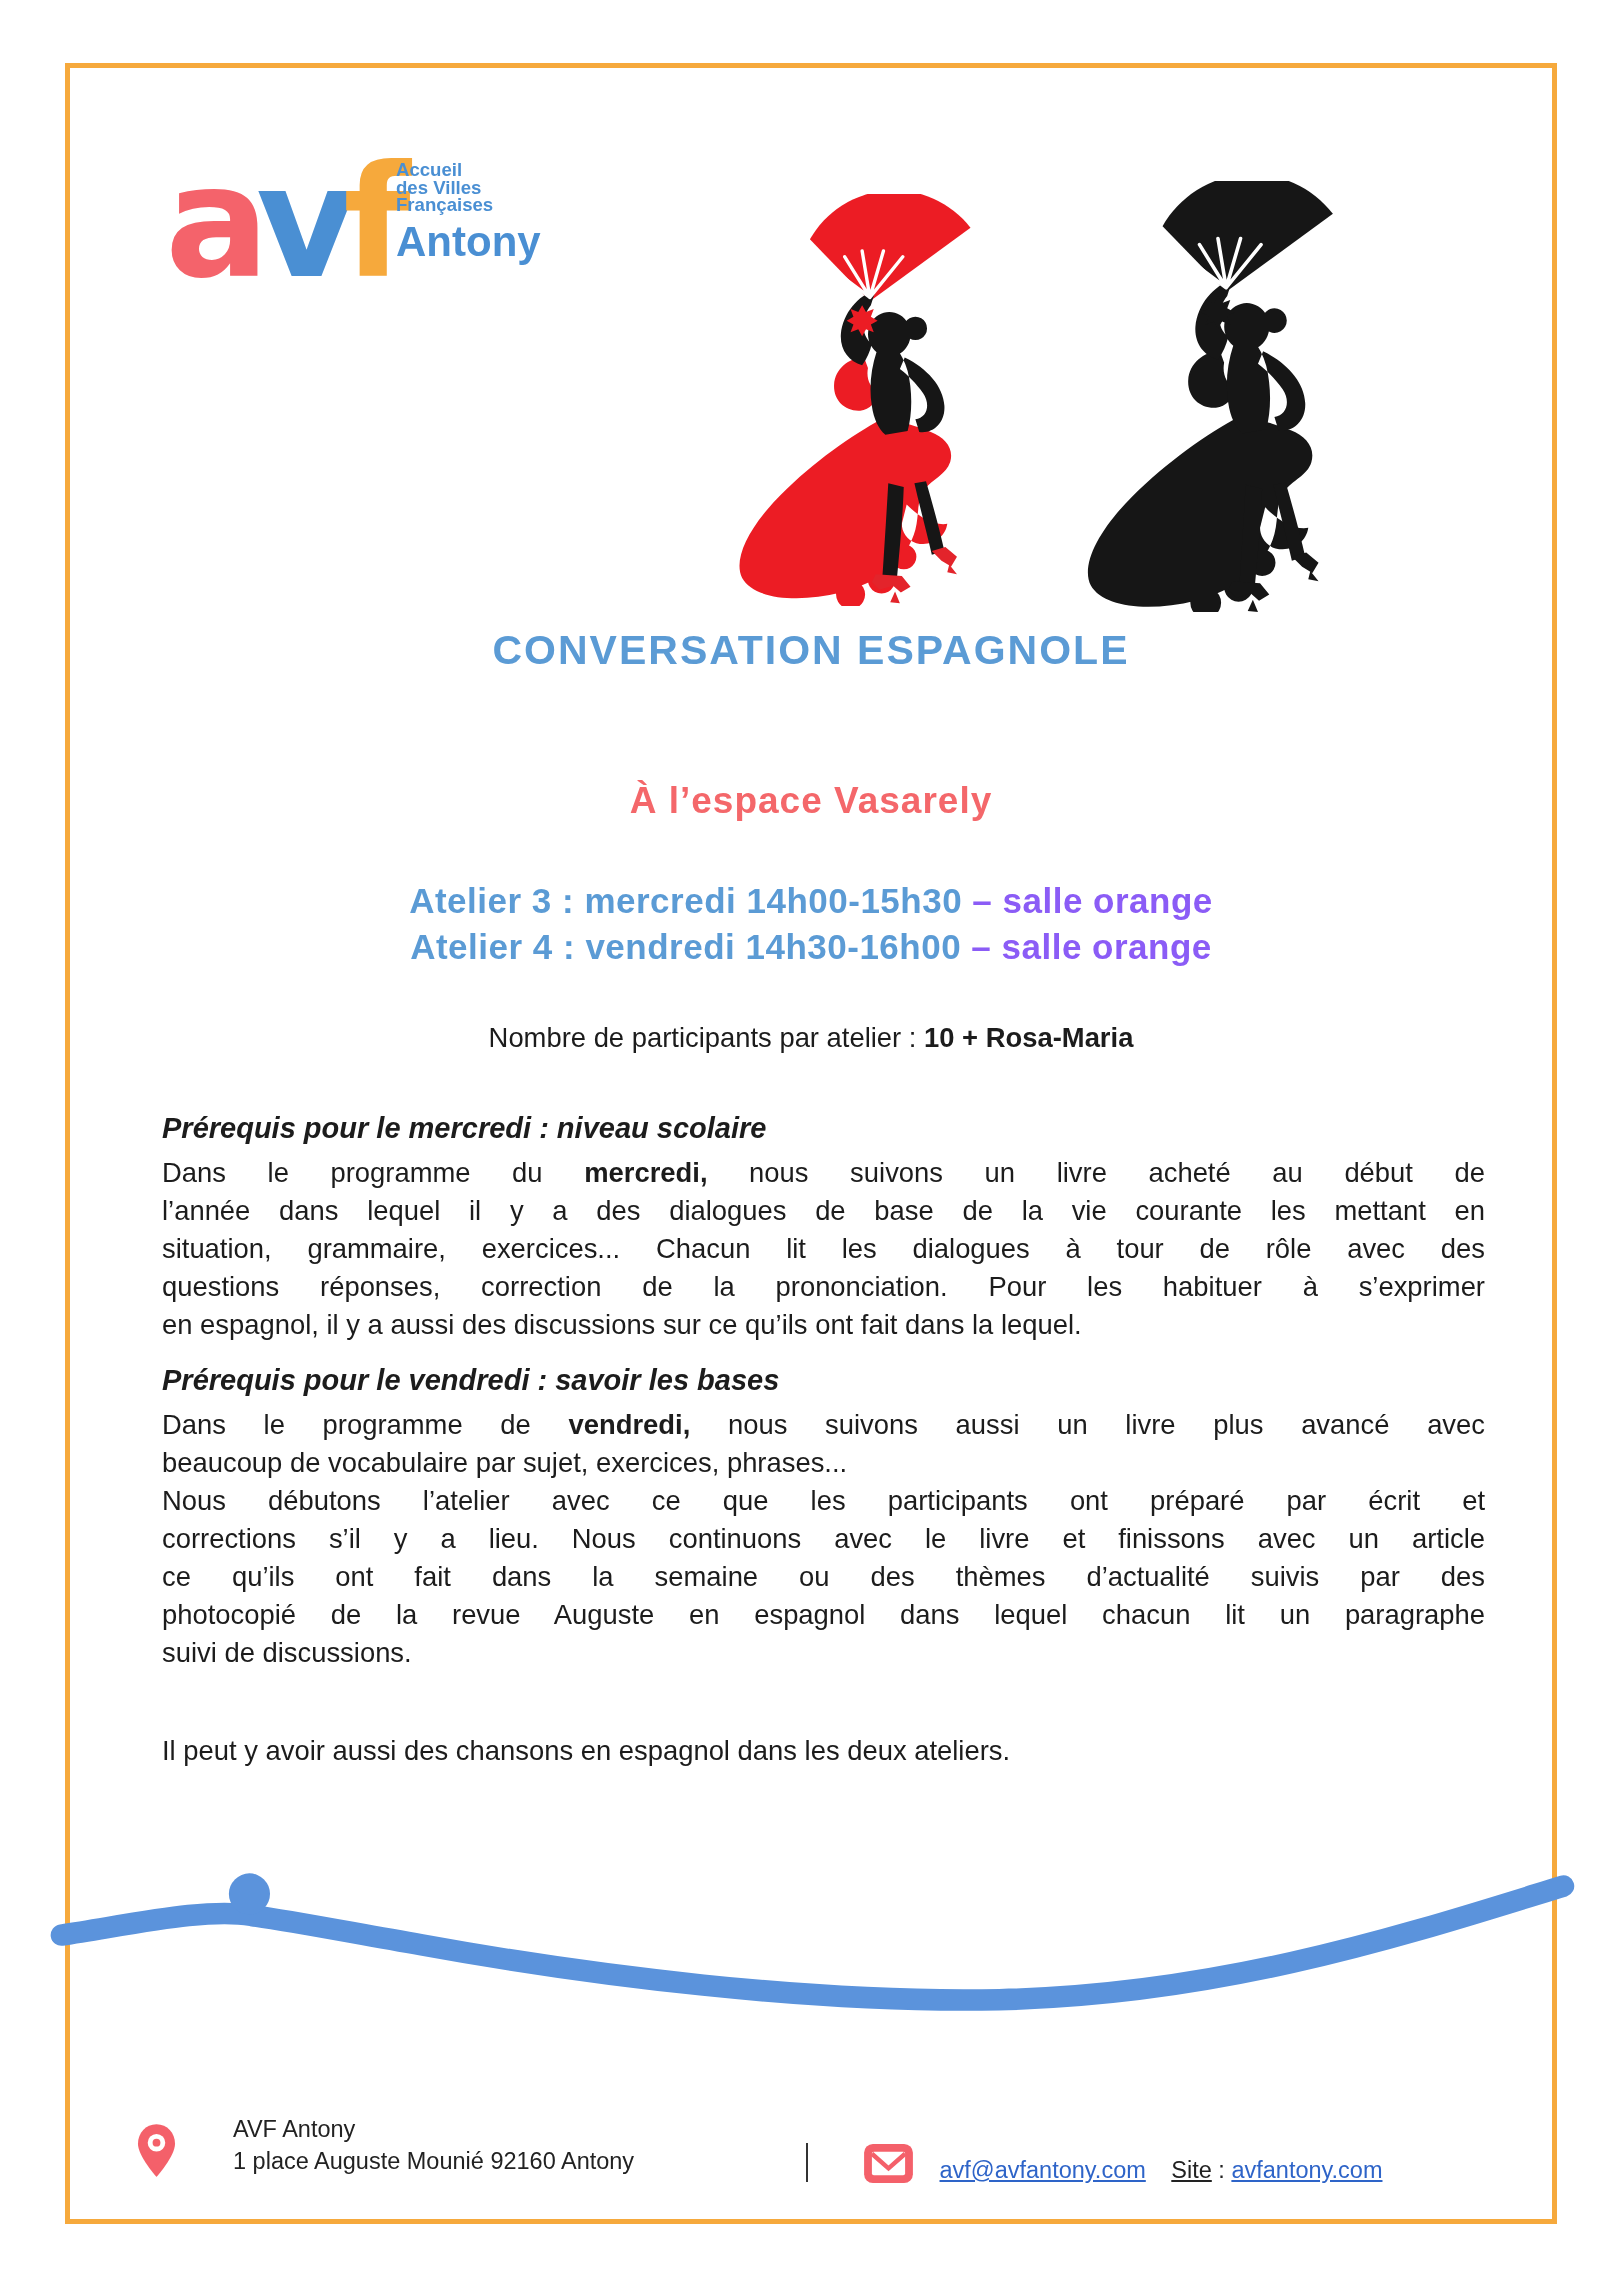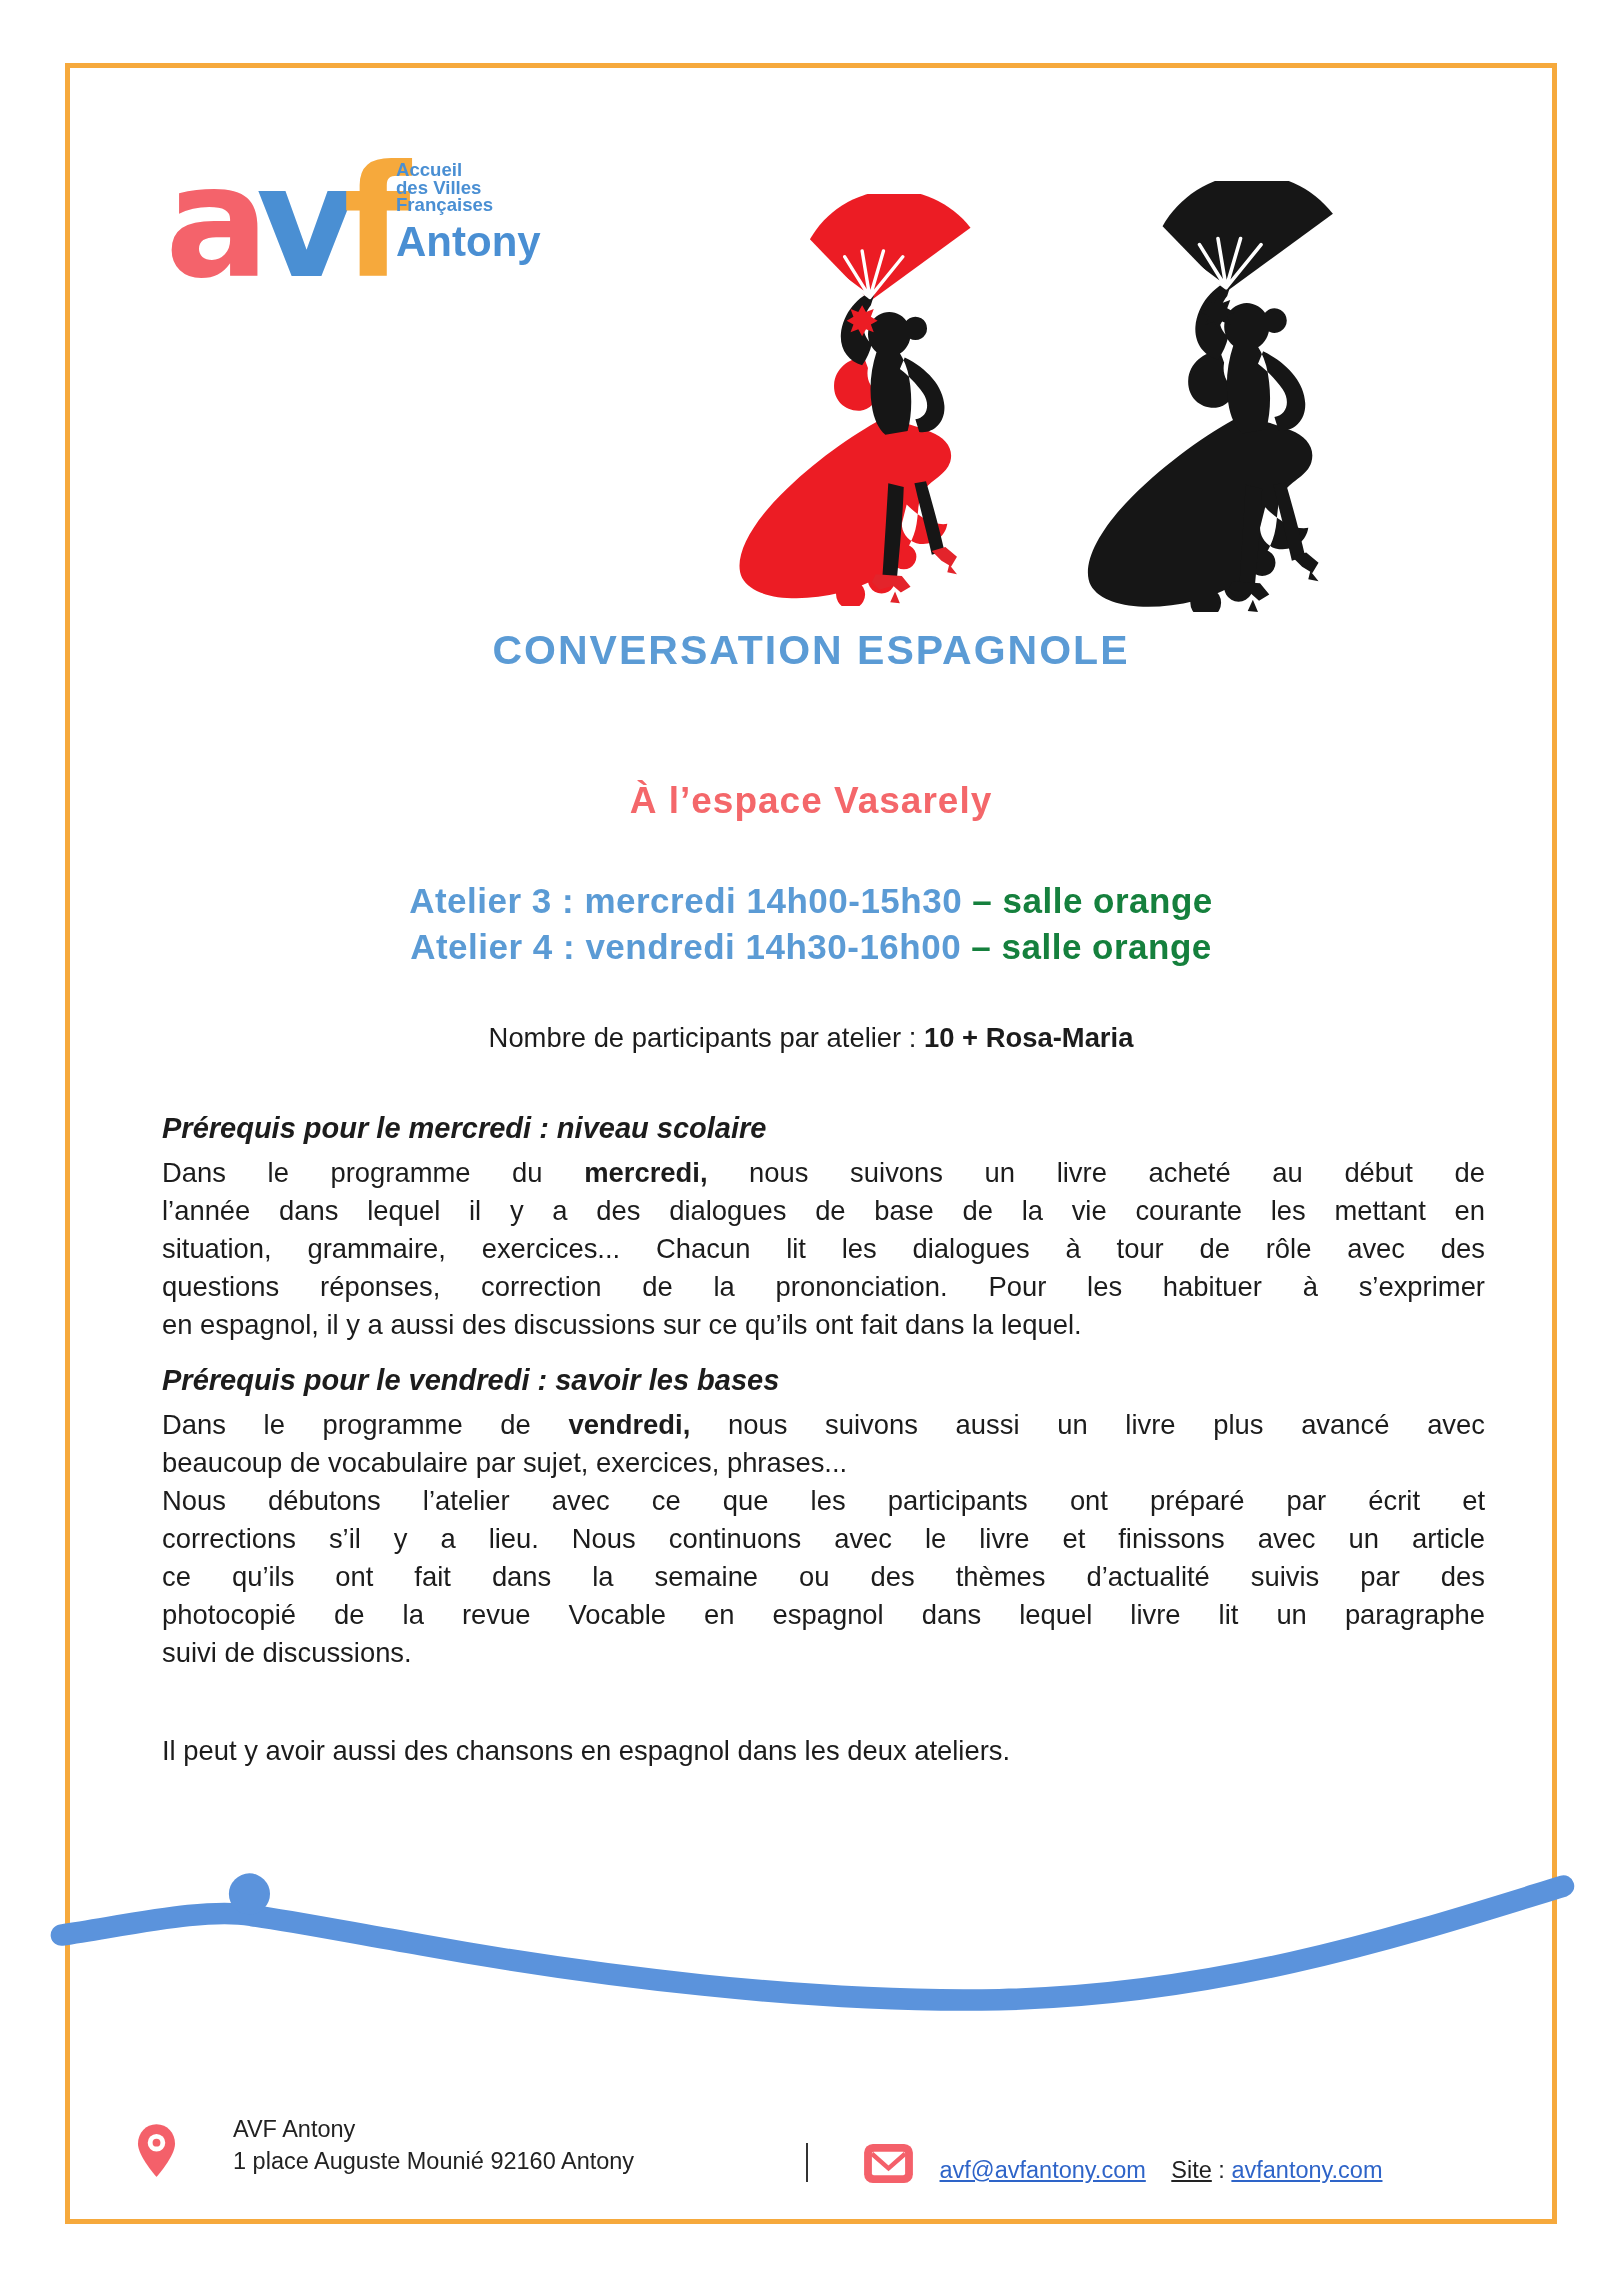--- a/index.html
+++ b/index.html
@@ -23,21 +23,21 @@
   .dancer-black .dress,.dancer-black .bodyp,.dancer-black .shoes,.dancer-black .flower{fill:#161616}
   .sticks{fill:none;stroke:#ffffff;stroke-width:3.5;stroke-linecap:round;}
   
   .title-block{position:absolute;left:65px;top:627px;width:1492px;text-align:center;
                color:#5B9BD5;font-weight:bold;font-size:41px;letter-spacing:2px;}
   .title-line2{margin-top:8.8px;}
   .venue{position:absolute;left:65px;top:780px;width:1492px;text-align:center;
          color:#F4676A;font-weight:bold;font-size:37px;letter-spacing:1px;}
   .schedule{position:absolute;left:65px;top:878px;width:1492px;text-align:center;
             font-weight:bold;font-size:35px;line-height:46px;letter-spacing:0.5px;}
-  .sched-blue{color:#5B9BD5}.sched-red{color:#15803d}
+  .sched-blue{color:#5B9BD5}.sched-red{color:#8b5cf6}
   .participants{position:absolute;left:65px;top:1022px;width:1492px;text-align:center;
                 font-size:27.4px;color:#1c1c1c;}
   .participants b{font-weight:bold;}
   
   .sections{position:absolute;left:162px;top:1111px;width:1323px;font-size:27.4px;line-height:38px;}
   .sec-heading{font-style:italic;font-weight:bold;font-size:29px;line-height:35px;margin:0 0 7.8px 0;}
   .sec2 .sec-heading{margin-top:19px;}
   .jline{text-align:justify;text-align-last:justify;}
   .lline{text-align:left;}
   .bword{font-weight:bold;}
@@ -133,21 +133,21 @@
       <div class="jline">questions réponses, correction de la prononciation. Pour les habituer à s’exprimer</div>
       <div class="lline">en espagnol, il y a aussi des discussions sur ce qu’ils ont fait dans la lequel.</div>
     </div>
     <div class="sec2">
       <div class="sec-heading">Prérequis pour le vendredi : savoir les bases</div>
       <div class="jline"><span>Dans le programme de </span><span class="bword">vendredi,</span><span> nous suivons aussi un livre plus avancé avec</span></div>
       <div class="lline">beaucoup de vocabulaire par sujet, exercices, phrases...</div>
       <div class="jline">Nous débutons l’atelier avec ce que les participants ont préparé par écrit et</div>
       <div class="jline">corrections s’il y a lieu. Nous continuons avec le livre et finissons avec un article</div>
       <div class="jline">ce qu’ils ont fait dans la semaine ou des thèmes d’actualité suivis par des</div>
-      <div class="jline">photocopié de la revue Vocable en espagnol dans lequel livre lit un paragraphe</div>
+      <div class="jline">photocopié de la revue Auguste en espagnol dans lequel chacun lit un paragraphe</div>
       <div class="lline">suivi de discussions.</div>
     </div>
   </div>
 
   <div class="closing">Il peut y avoir aussi des chansons en espagnol dans les deux ateliers.</div>
 
   <svg class="wave-svg" width="1621" height="235" viewBox="0 0 1654 240">
     <path d="M62,94 C140,82 212,66 256,74 C300,80 360,92 430,104 C600,135 830,164 1020,160 C1250,155 1440,92 1596,44" fill="none" stroke="#5B93DC" stroke-width="22" stroke-linecap="round"></path>
     <circle cx="254" cy="52" r="21" fill="#5B93DC"></circle>
   </svg>

